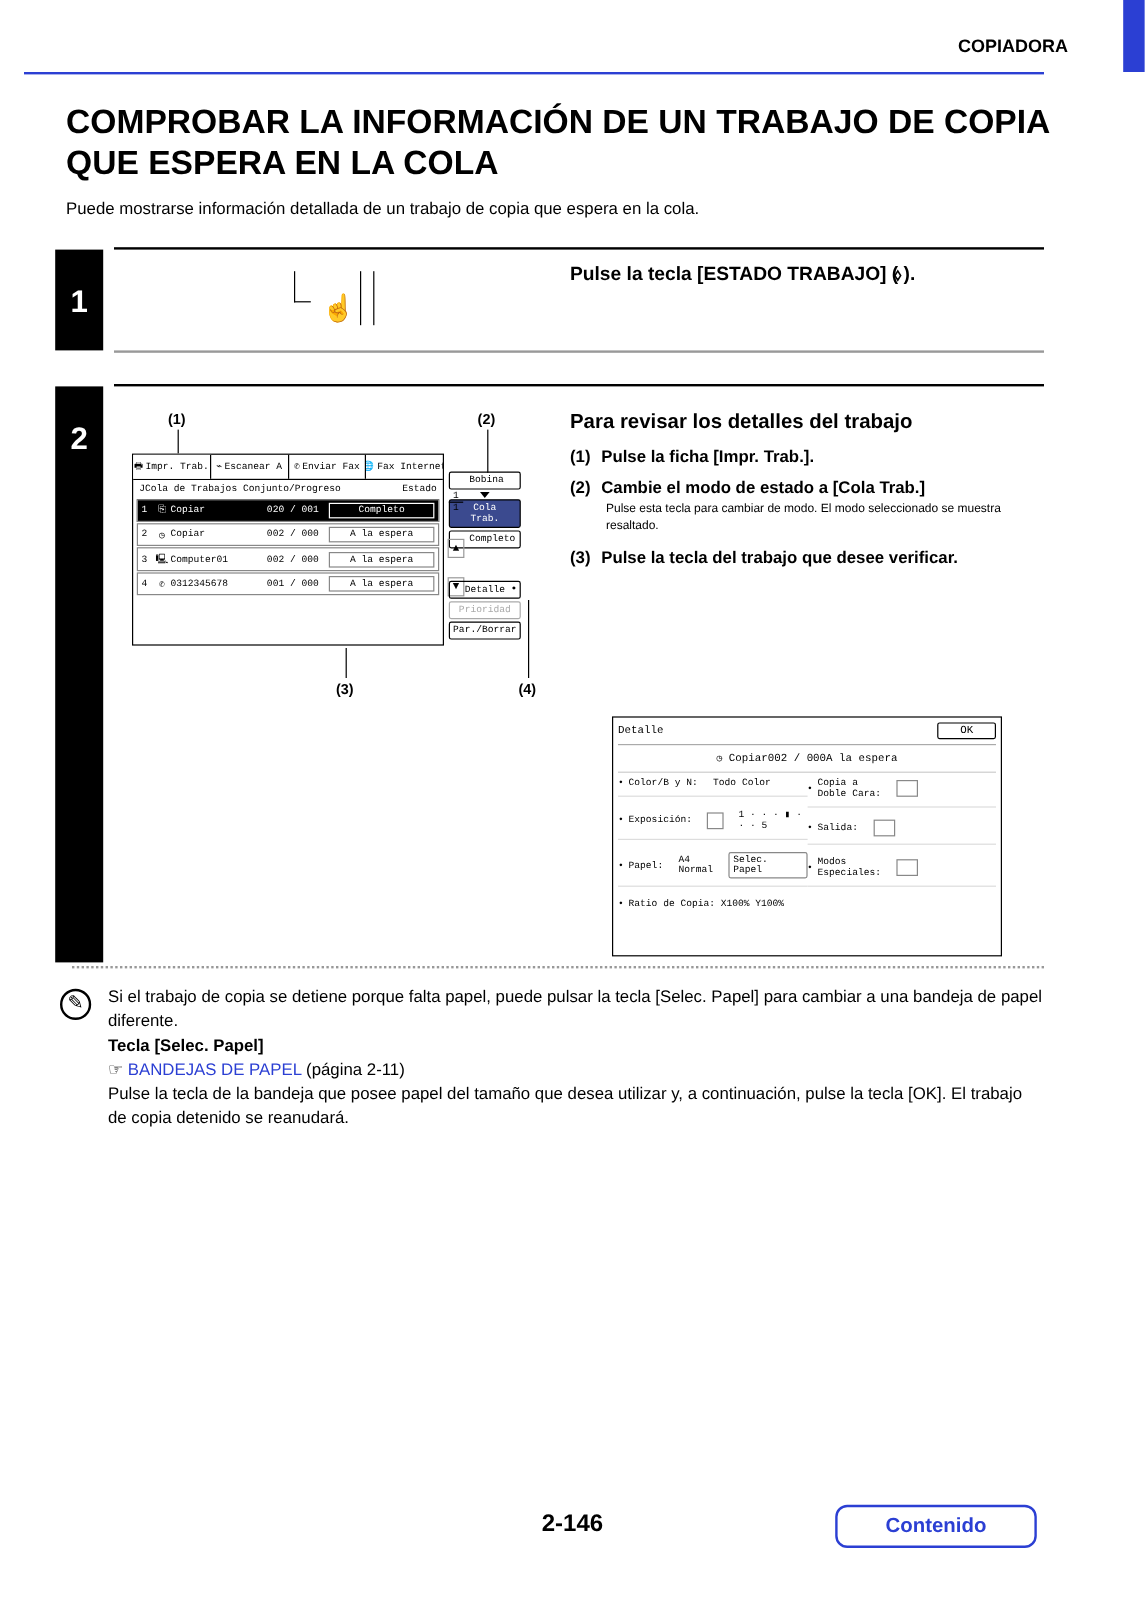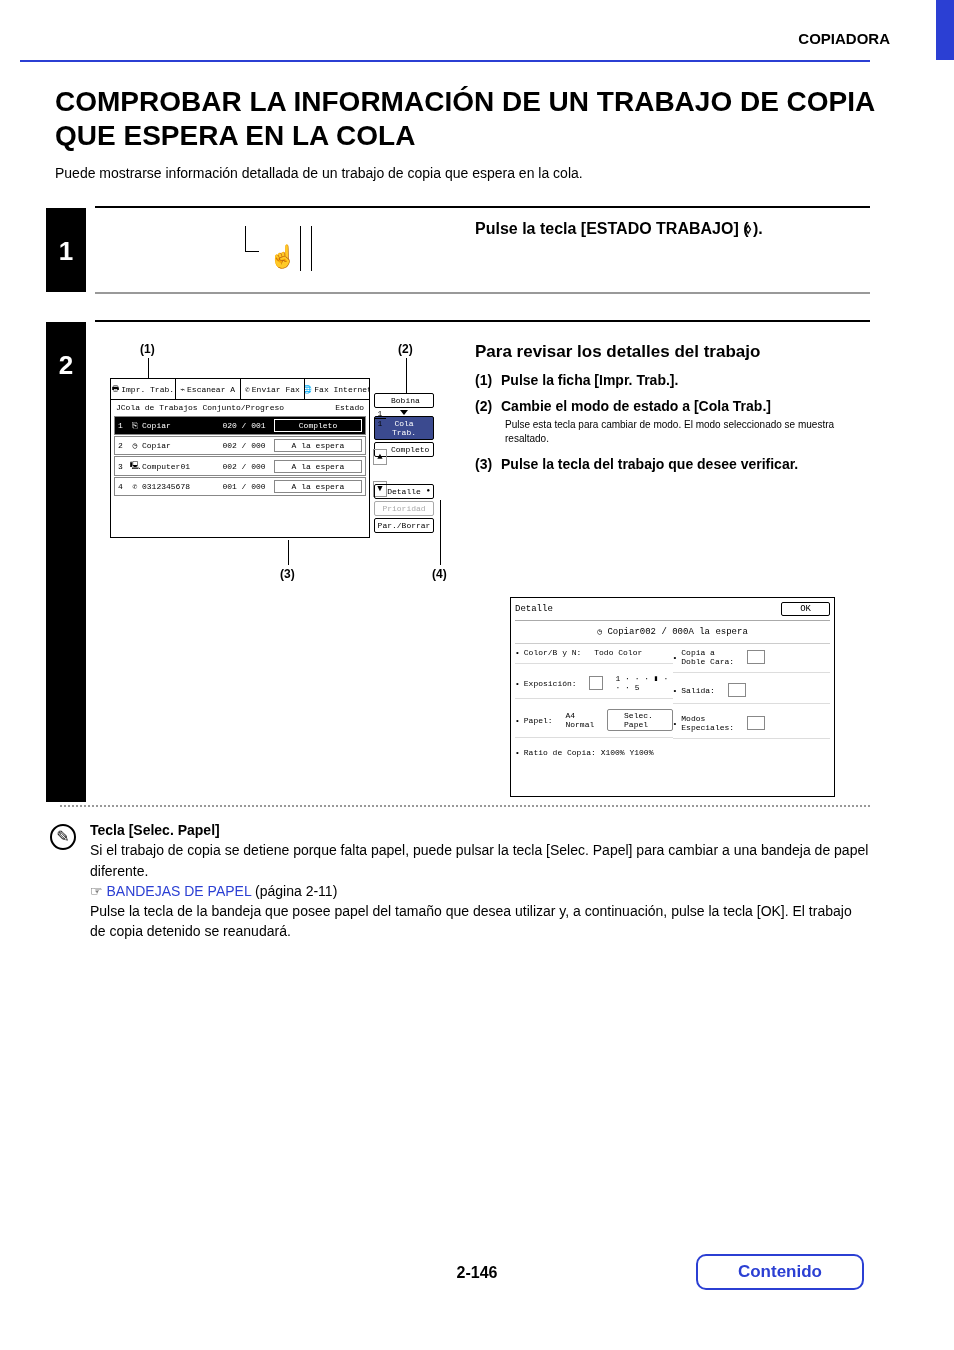--- a/index.html
+++ b/index.html
@@ -250,21 +250,21 @@
     border-bottom: 1px solid #ccc;
     margin-bottom: 4px;
   }
   .detail-cols {
     display: flex;
   }
   .dcol { flex: 1; font-size: 8px; }
   .drow { margin-bottom: 10px; padding-bottom: 6px; border-bottom: 1px solid #ddd; display:flex; align-items:center; gap:4px;}
   .small-btn {
     border: 1px solid #888;
-    padding: 1px 16px;
+    padding: 1px 3px;
     border-radius: 2px;
     font-size: 8px;
   }
   .icon-box {
     border: 1px solid #888;
     width: 18px; height: 14px;
     display:inline-block;
   }
   .dashed-hr {
     position: absolute;
@@ -330,21 +330,21 @@
     font-weight: bold;
     font-size: 17px;
   }
   .page-number {
     position: absolute;
     bottom: 68px;
     left: 0;
     width: 100%;
     text-align: center;
     font-weight: bold;
-    font-size: 16px;
+    font-size: 20px;
   }
   .mini-icon { font-size: 8px; }
 </style>
 </head>
 <body>
 
 <div class="blue-bar-top"></div>
 <div class="header-label">COPIADORA</div>
 <div class="hr-blue"></div>
 
@@ -505,22 +505,22 @@
       </div>
     </div>
   </div>
 
 </div>
 
 <div class="dashed-hr"></div>
 
 <div class="pencil-note">
   <div class="pencil-icon">✎</div>
+  <p>Si el trabajo de copia se detiene porque falta papel, puede pulsar la tecla [Selec. Papel] para cambiar a una bandeja de papel diferente.</p>
   <p style="font-weight:bold;">Tecla [Selec. Papel]</p>
-  <p>Si el trabajo de copia se detiene porque falta papel, puede pulsar la tecla [Selec. Papel] para cambiar a una bandeja de papel diferente.</p>
   <p>
     <span>☞ </span><span class="link">BANDEJAS DE PAPEL</span><span> (página 2-11)</span>
   </p>
   <p>Pulse la tecla de la bandeja que posee papel del tamaño que desea utilizar y, a continuación, pulse la tecla [OK]. El trabajo de copia detenido se reanudará.</p>
 </div>
 
 <div class="page-number">2-146</div>
 <div class="contenido-btn">Contenido</div>
 
 </body></html>

